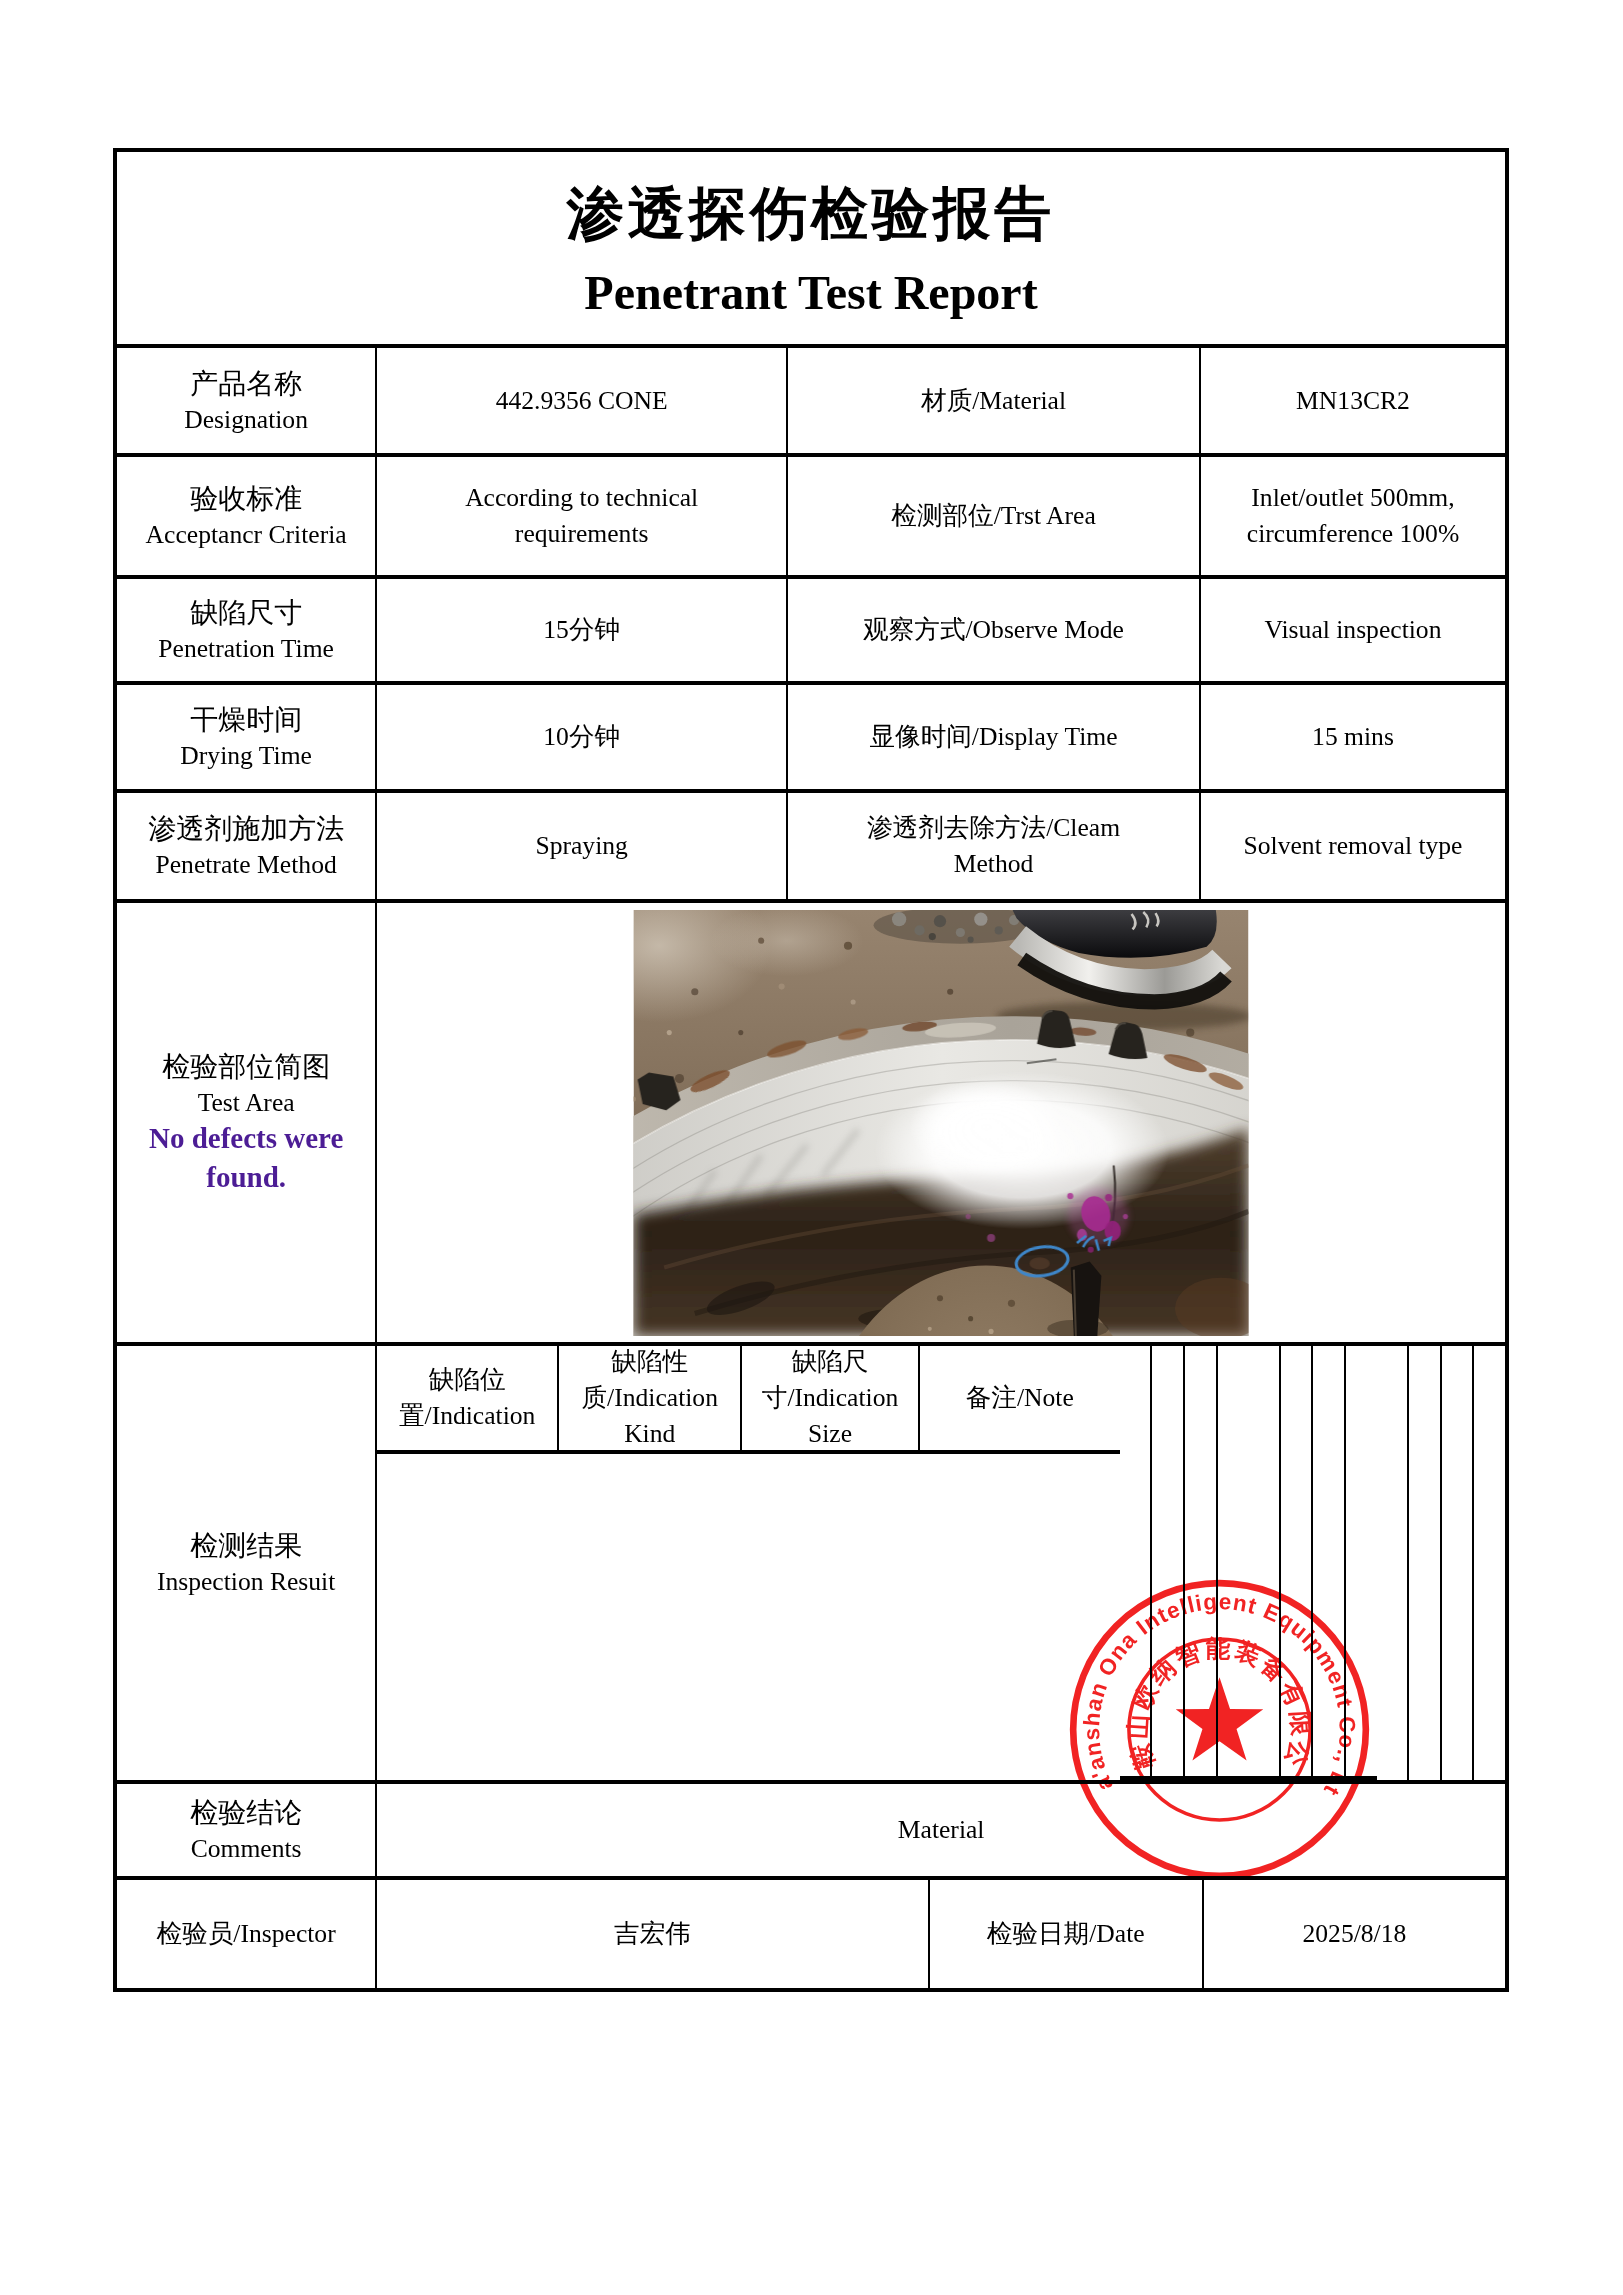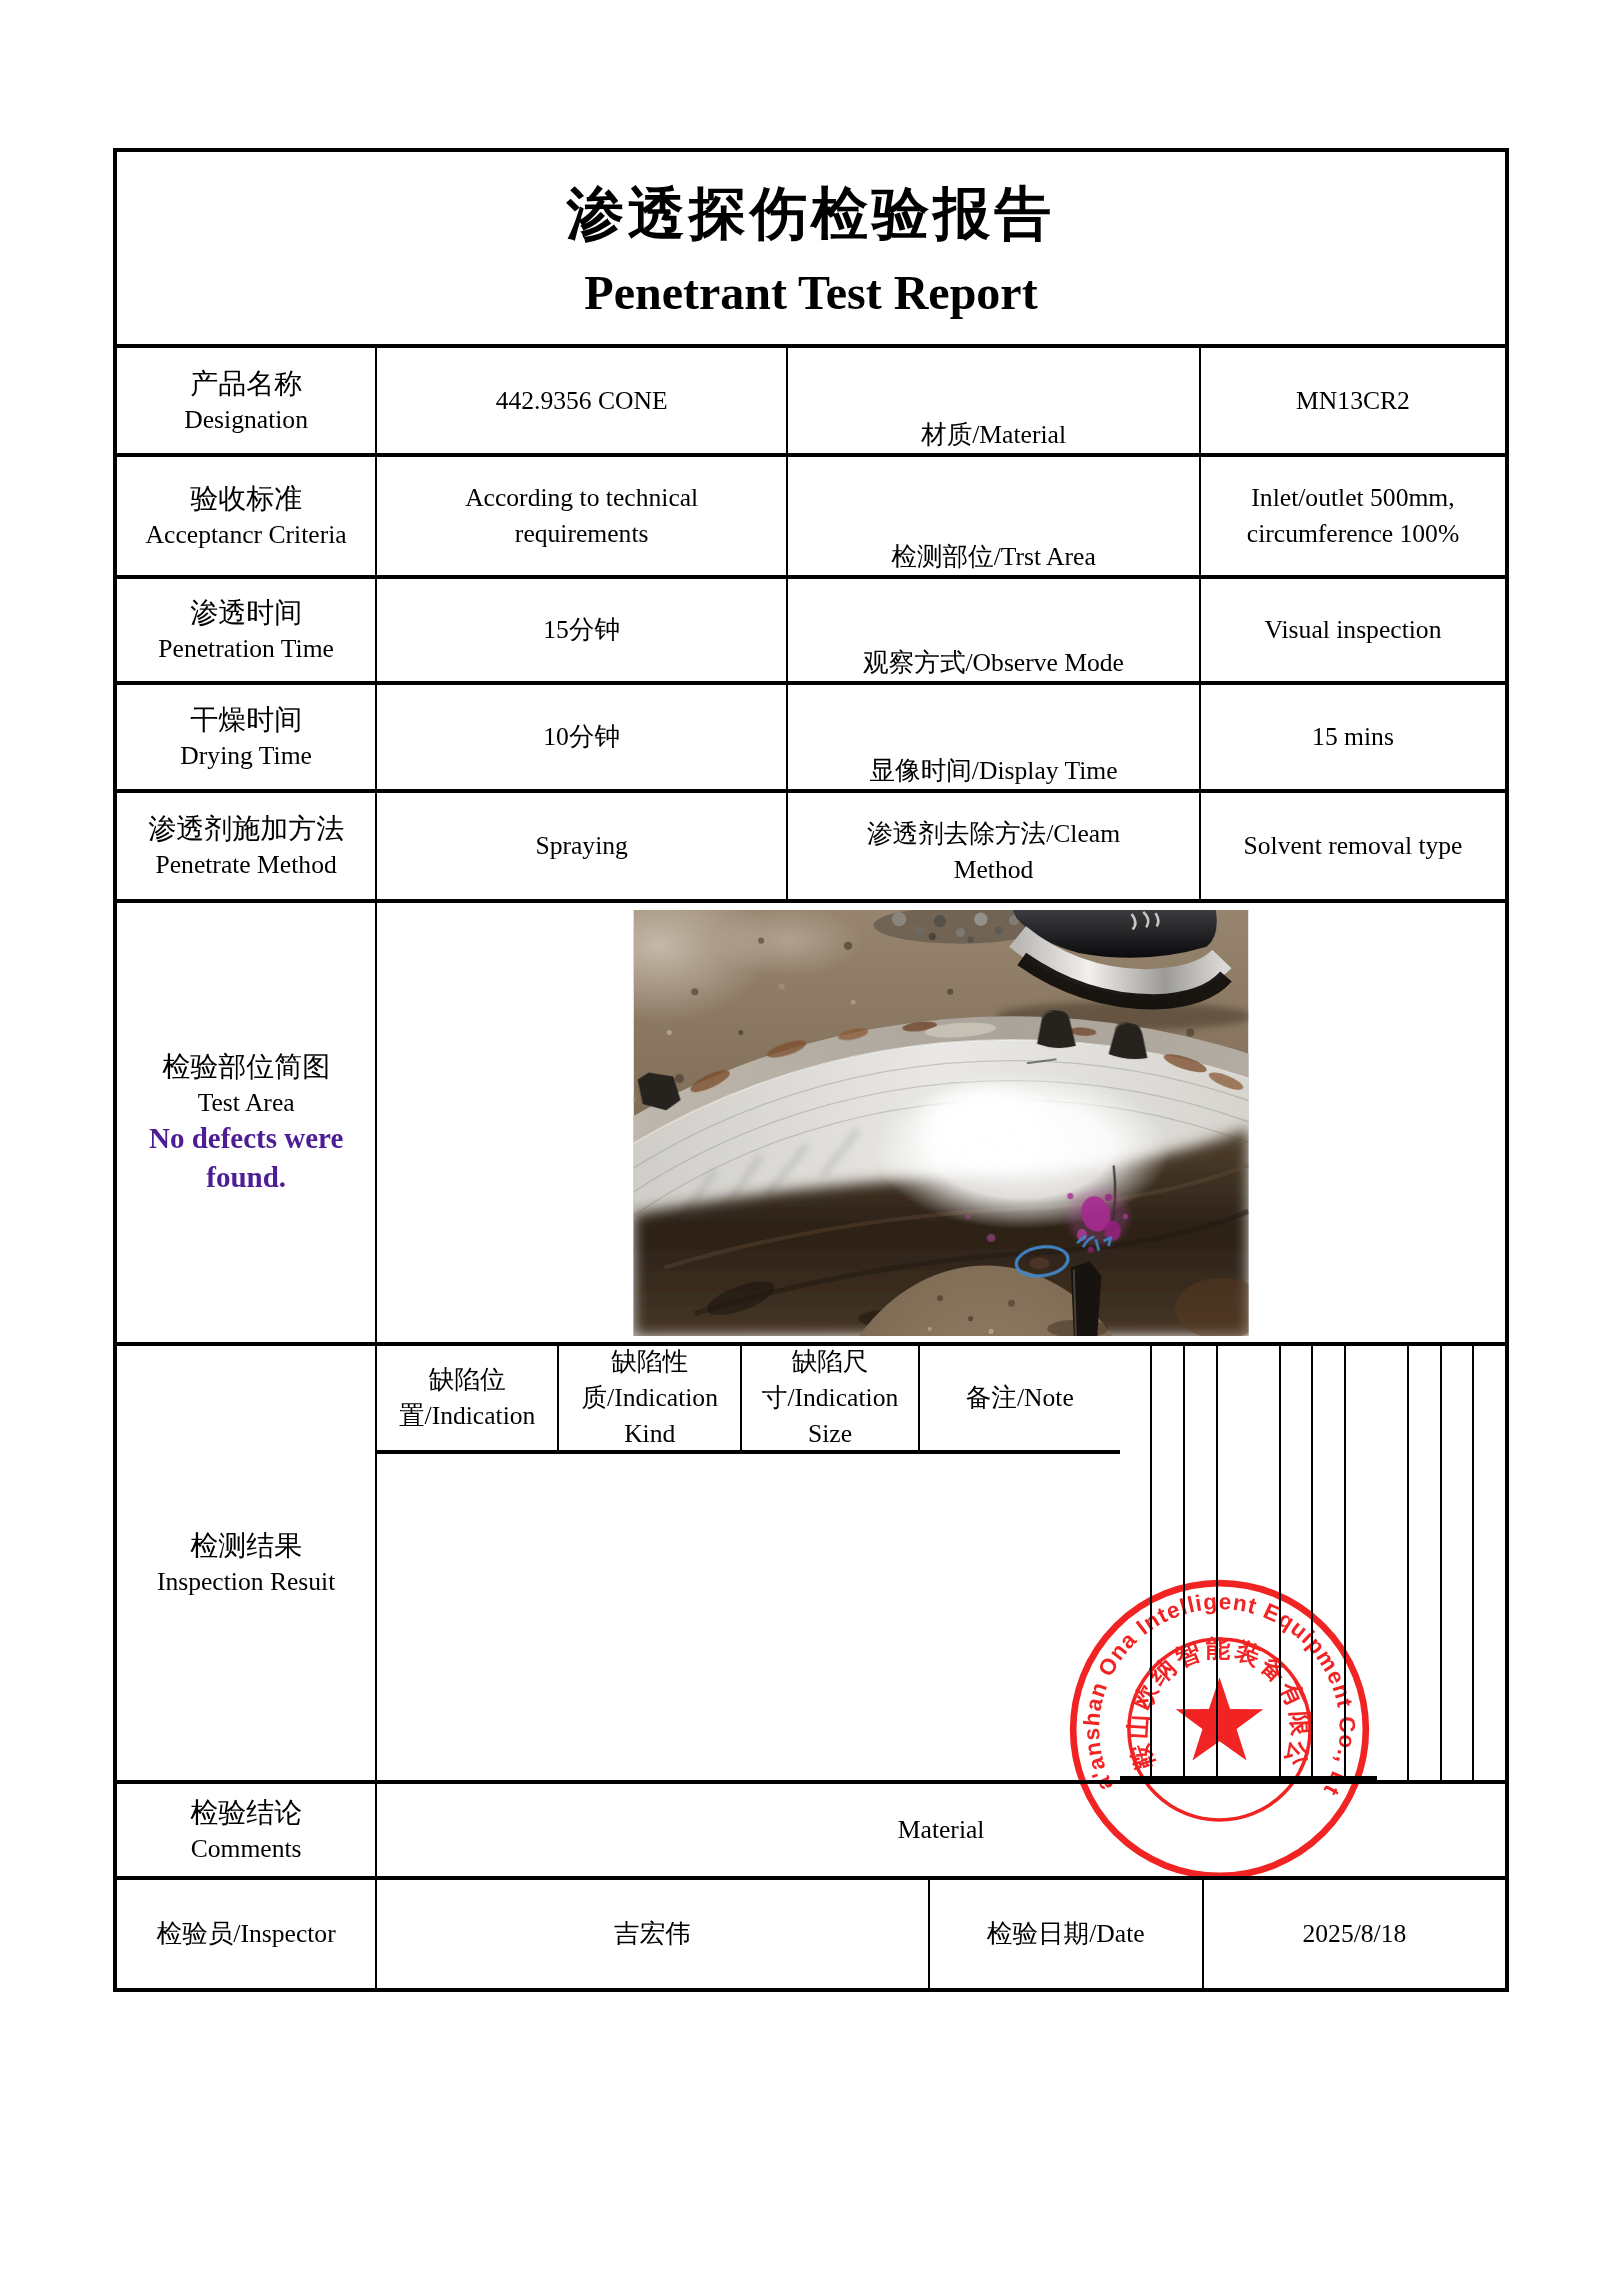--- a/index.html
+++ b/index.html
@@ -14,21 +14,21 @@
   .row{display:flex;border-bottom:4.6px solid #000;box-sizing:border-box;}
   .row:last-child{border-bottom:none;}
   .cell{
     border-right:2.6px solid #000;box-sizing:border-box;min-width:0;
     display:flex;flex-direction:column;align-items:center;justify-content:center;
     text-align:center;padding:0 15.3px;
   }
   .cell:last-child{border-right:none;text-align:center;}
   .c1{flex:0 0 18.75%;padding:0 10.2px;}
   .c2{flex:0 0 29.6%;}
-  .c3{flex:0 0 29.75%;justify-content:flex-end;}
+  .c3{flex:0 0 29.75%;}
   .c4{flex:1;}
   .pad-lg{padding:11px 46px;}
   .zh{font-size:28px;line-height:1.35;}
   .en{font-size:25.6px;line-height:1.3;}
   .val{font-size:25.6px;line-height:1.4;}
   .title-row{height:196px;}
   .title-cell{width:100%;flex:1;}
   .title-zh{font-size:57px;font-weight:700;letter-spacing:4.1px;}
   .title-en{font-size:48px;font-weight:700;margin-top:11.2px;}
   .note-red{font-size:29px;font-weight:700;line-height:1.35;}
@@ -92,21 +92,21 @@
     <div class="cell c3">
       <span class="val">检测部位/Trst Area</span>
     </div>
     <div class="cell c4">
       <span class="val">Inlet/outlet 500mm, circumference 100%</span>
     </div>
   </div>
 
   <div class="row" style="height:106px">
     <div class="cell c1">
-      <span class="zh">渗透时间</span>
+      <span class="zh">缺陷尺寸</span>
       <span class="en">Penetration Time</span>
     </div>
     <div class="cell c2">
       <span class="val">15分钟</span>
     </div>
     <div class="cell c3">
       <span class="val">观察方式/Observe Mode</span>
     </div>
     <div class="cell c4">
       <span class="val">Visual inspection</span>

